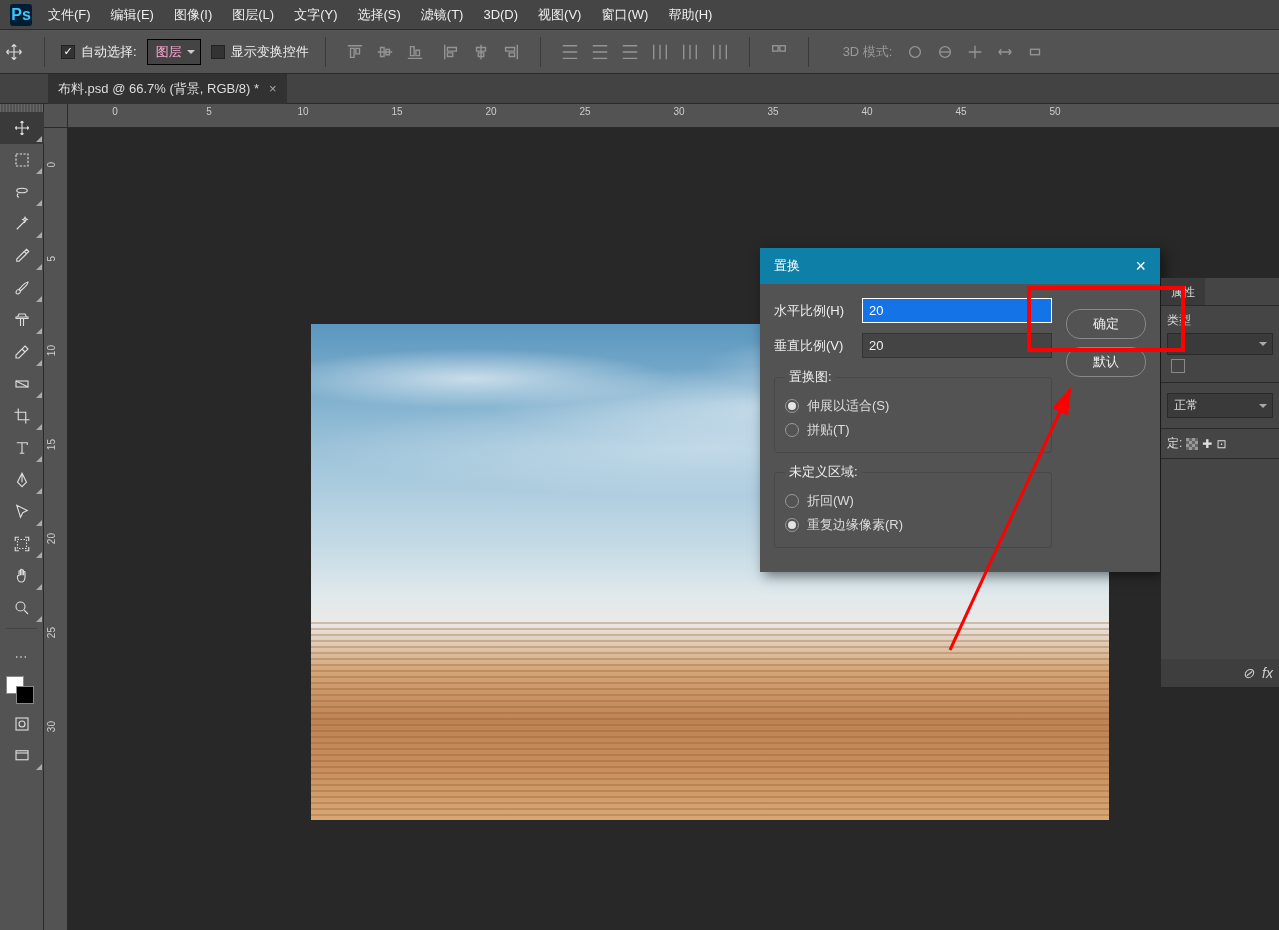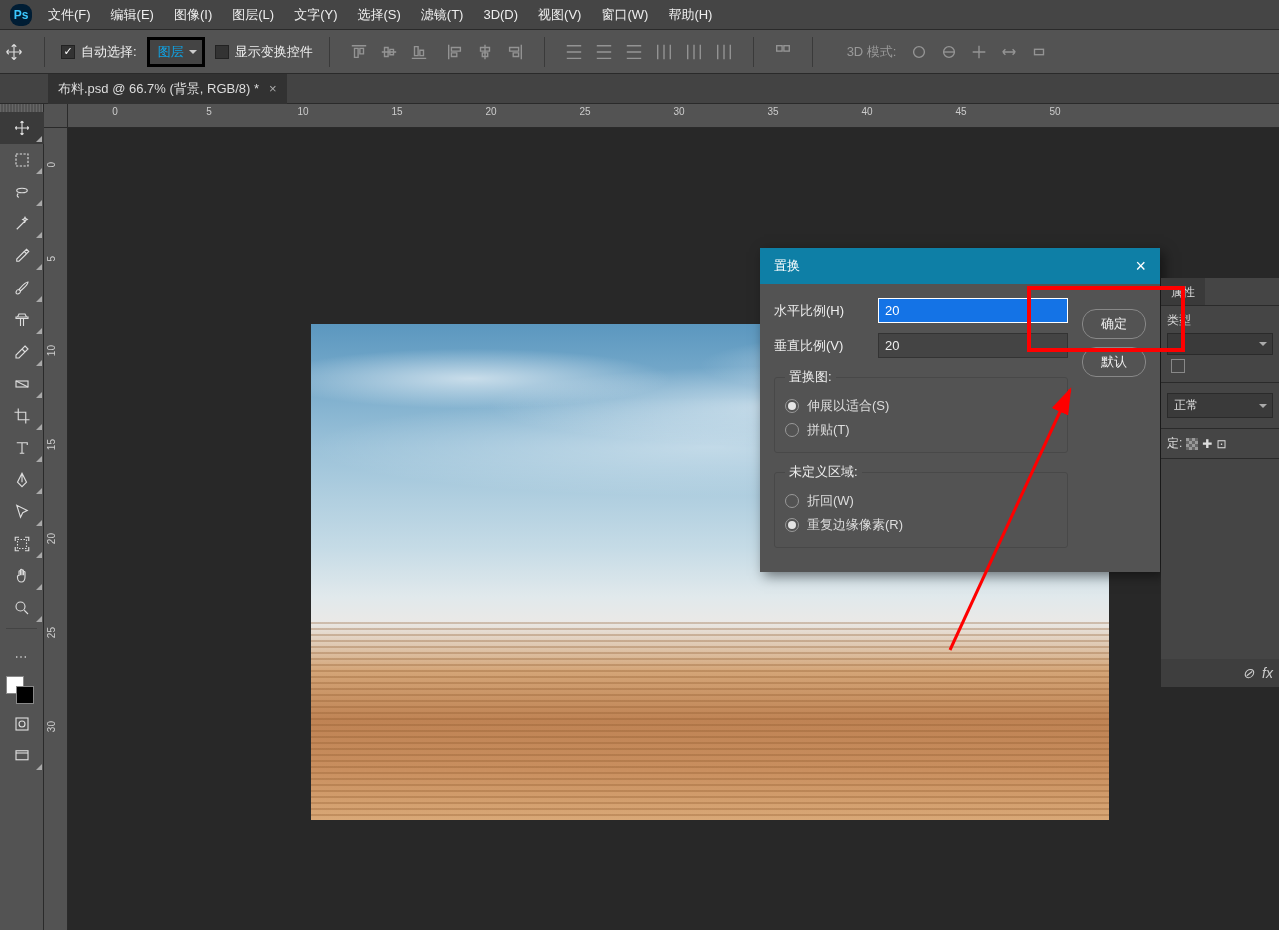--- a/index.html
+++ b/index.html
@@ -1,30 +1,30 @@
 <!DOCTYPE html>
 <html><head>
 <meta charset="utf-8">
 <style>
 * { margin: 0; padding: 0; box-sizing: border-box; font-family: "Microsoft YaHei", Arial, sans-serif; user-select: none; }
 body { background: #282828; overflow: hidden; width: 1279px; height: 930px; color: #ddd; font-size: 13px; }
 
 
 .menubar { height: 30px; background: #454545; display: flex; align-items: center; padding: 0 4px; border-bottom: 1px solid #2a2a2a; }
-.menubar .ps-logo { width: 22px; height: 22px; background: #001d34; color: #3bc8ff; display: flex; align-items: center; justify-content: center; font-size: 12px; font-weight: bold; border-radius: 9px; margin: 0 6px; }
+.menubar .ps-logo { width: 22px; height: 22px; background: #001d34; color: #3bc8ff; display: flex; align-items: center; justify-content: center; font-size: 16px; font-weight: bold; border-radius: 3px; margin: 0 6px; }
 .menubar .menu-item { padding: 6px 10px; color: #eee; cursor: default; }
 
 
 .optionsbar { height: 44px; background: #535353; display: flex; align-items: center; padding: 0 0; border-bottom: 1px solid #2a2a2a; gap: 10px; }
 .optionsbar .move-icon { width: 28px; height: 28px; display: flex; align-items: center; justify-content: center; position: relative; }
 .optionsbar .sep { width: 1px; height: 30px; background: #3a3a3a; margin: 0 6px; }
 .optionsbar .chk { width: 14px; height: 14px; background: #333; border: 1px solid #222; display: inline-flex; align-items: center; justify-content: center; }
 .optionsbar .chk.on::after { content: "✓"; color: #fff; font-size: 11px; }
 .optionsbar label { color: #eee; display: flex; align-items: center; gap: 6px; }
-.optionsbar .dropdown { background: #444; border: 3px solid #000000; padding: 3px 18px 3px 8px; position: relative; color: #0ea5e9; }
+.optionsbar .dropdown { background: #444; border: 1px solid #000000; padding: 3px 18px 3px 8px; position: relative; color: #f9a8d4; }
 .optionsbar .dropdown::after { content: ""; position: absolute; right: 5px; top: 50%; margin-top: -2px; border: 4px solid transparent; border-top-color: #ccc; }
 .optionsbar .icon-btn { width: 26px; height: 26px; display: flex; align-items: center; justify-content: center; opacity: 0.45; }
 .optionsbar .group { display: flex; gap: 4px; }
 .mode-3d { color: #999; margin-left: 18px; }
 
 
 .tabbar { height: 30px; background: #434343; display: flex; align-items: center; border-bottom: 1px solid #2a2a2a; padding-left: 48px; }
 .doctab { height: 30px; background: #323232; padding: 0 10px; display: flex; align-items: center; gap: 10px; color: #ddd; }
 .doctab .close { color: #aaa; cursor: pointer; }
 
@@ -55,21 +55,21 @@
   radial-gradient(ellipse 400px 50px at 50% 45%, rgba(255,255,255,0.4), transparent); }
 .beach-lines { position: absolute; bottom: 0; left: 0; right: 0; height: 40%; background: repeating-linear-gradient(to bottom, rgba(139,87,42,0.3) 0, rgba(139,87,42,0.3) 2px, transparent 2px, transparent 6px); }
 
 
 .dialog { position: absolute; left: 760px; top: 248px; width: 400px; background: #535353; box-shadow: 4px 4px 12px rgba(0,0,0,0.5); }
 .dialog .titlebar { height: 36px; background: #0e7fa6; display: flex; align-items: center; justify-content: space-between; padding: 0 14px; color: #fff; }
 .dialog .closebtn { font-size: 18px; cursor: pointer; }
 .dialog .body { padding: 14px; display: flex; gap: 14px; }
 .dialog .left { flex: 1; }
 .dialog .right { width: 116px; display: flex; flex-direction: column; gap: 8px; margin-top: 11px; }
-.dialog .row { display: flex; align-items: center; gap: 22px; margin-bottom: 10px; }
+.dialog .row { display: flex; align-items: center; gap: 6px; margin-bottom: 10px; }
 .dialog .row label { width: 82px; color: #eee; }
 .dialog input[type=text] { flex: 1; background: #444; border: 1px solid #333; color: #eee; padding: 4px 6px; font-size: 13px; }
 .dialog input[type=text].sel { background: #1473e6; border: 1px solid #fff; color: #fff; }
 .dialog fieldset { border: 1px solid #484848; border-radius: 3px; padding: 8px 10px 10px; margin-bottom: 10px; }
 .dialog legend { padding: 0 4px; color: #eee; }
 .dialog .radio-row { display: flex; align-items: center; gap: 8px; padding: 3px 0; }
 .radio { width: 14px; height: 14px; border-radius: 50%; border: 1px solid #999; display: inline-block; position: relative; }
 .radio.on::after { content: ""; position: absolute; inset: 2px; border-radius: 50%; background: #e4e4e4; }
 .btn { border: 1px solid #888; border-radius: 14px; padding: 5px 0; text-align: center; background: #535353; color: #eee; cursor: pointer; }
 

